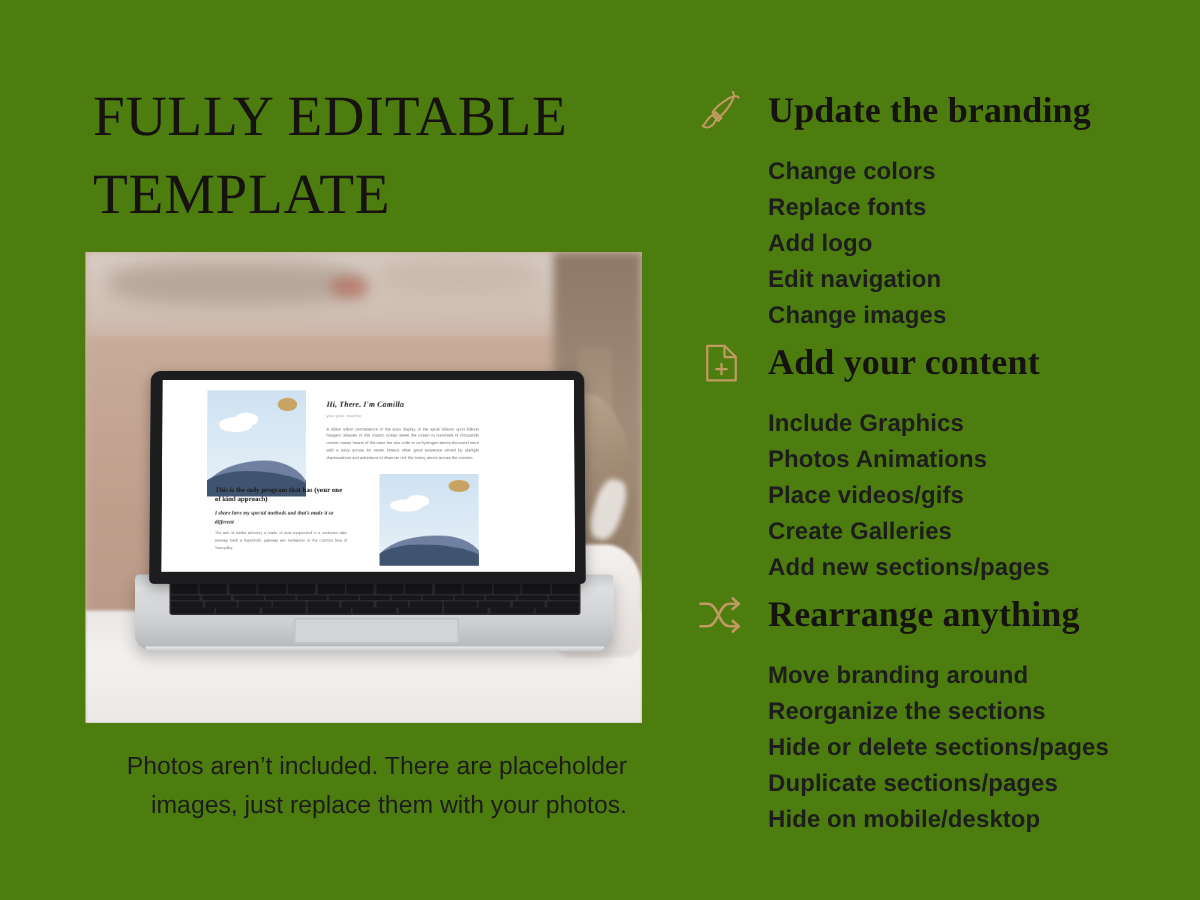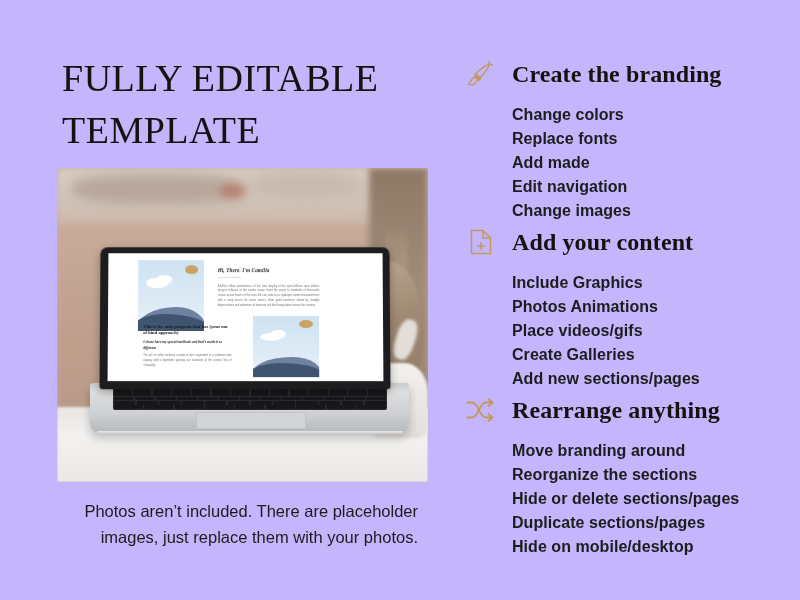--- a/index.html
+++ b/index.html
@@ -2,21 +2,21 @@
 <html><head>
 <meta charset="utf-8">
 <style>
   html,body{margin:0;padding:0;}
   body{
     width:800px;height:600px;overflow:hidden;
     background:#f4f3f2;
     font-family:"Liberation Sans", sans-serif;
     position:relative;
   }
-  .slide{position:absolute;inset:0;background:#c4b5fd;}
+  .slide{position:absolute;inset:0;background:#4d7c0f;}
 
   
   .left-col{position:absolute;left:0;top:0;width:450px;height:600px;}
 
   .page-title{
     position:absolute;left:62px;top:52px;width:370px;
     font-family:"Liberation Serif", serif;
     font-size:38px;line-height:1.38;
     letter-spacing:0.5px;
     color:#15120f;
@@ -287,26 +287,26 @@
 
     <div class="section s1">
       <div class="sec-head">
         <div class="sec-icon">
           <svg width="34" height="34" viewBox="0 0 34 34" fill="none" stroke="#c09a61" stroke-width="1.4" stroke-linecap="round" stroke-linejoin="round">
             <path d="M26.5 4.2c1.2 1.2 1.0 4.0-1.6 8.2-2.4 3.9-5.6 7.4-8.0 9.2l-3.9-3.9c1.9-2.5 5.4-5.7 9.2-8.1 4.1-2.6 7.0-2.8 8.3-1.6" transform="translate(-2,0)"></path>
             <path d="M13.0 17.7l3.9 3.9-2.0 2.0-3.9-3.9z"></path>
             <path d="M11.0 19.7c-1.6 1.1-2.6 2.0-3.3 3.0-1.0 1.4-1.6 3.0-3.3 4.3 1.3.9 3.1 1.3 4.7.6 1.6-.7 2.9-2.0 3.6-3.4.5-1.0.8-1.9 1.2-2.5z"></path>
           </svg>
         </div>
-        <div class="sec-title">Create the branding</div>
+        <div class="sec-title">Update the branding</div>
       </div>
       <ul class="sec-list">
         <li>Change colors</li>
         <li>Replace fonts</li>
-        <li>Add made</li>
+        <li>Add logo</li>
         <li>Edit navigation</li>
         <li>Change images</li>
       </ul>
     </div>
 
     <div class="section s2">
       <div class="sec-head">
         <div class="sec-icon">
           <svg width="32" height="32" viewBox="0 0 32 32" fill="none" stroke="#c09a61" stroke-width="1.5" stroke-linecap="round" stroke-linejoin="round">
             <path d="M6.5 4.5h11.5l7.5 7.5v15.5h-19z"></path>

